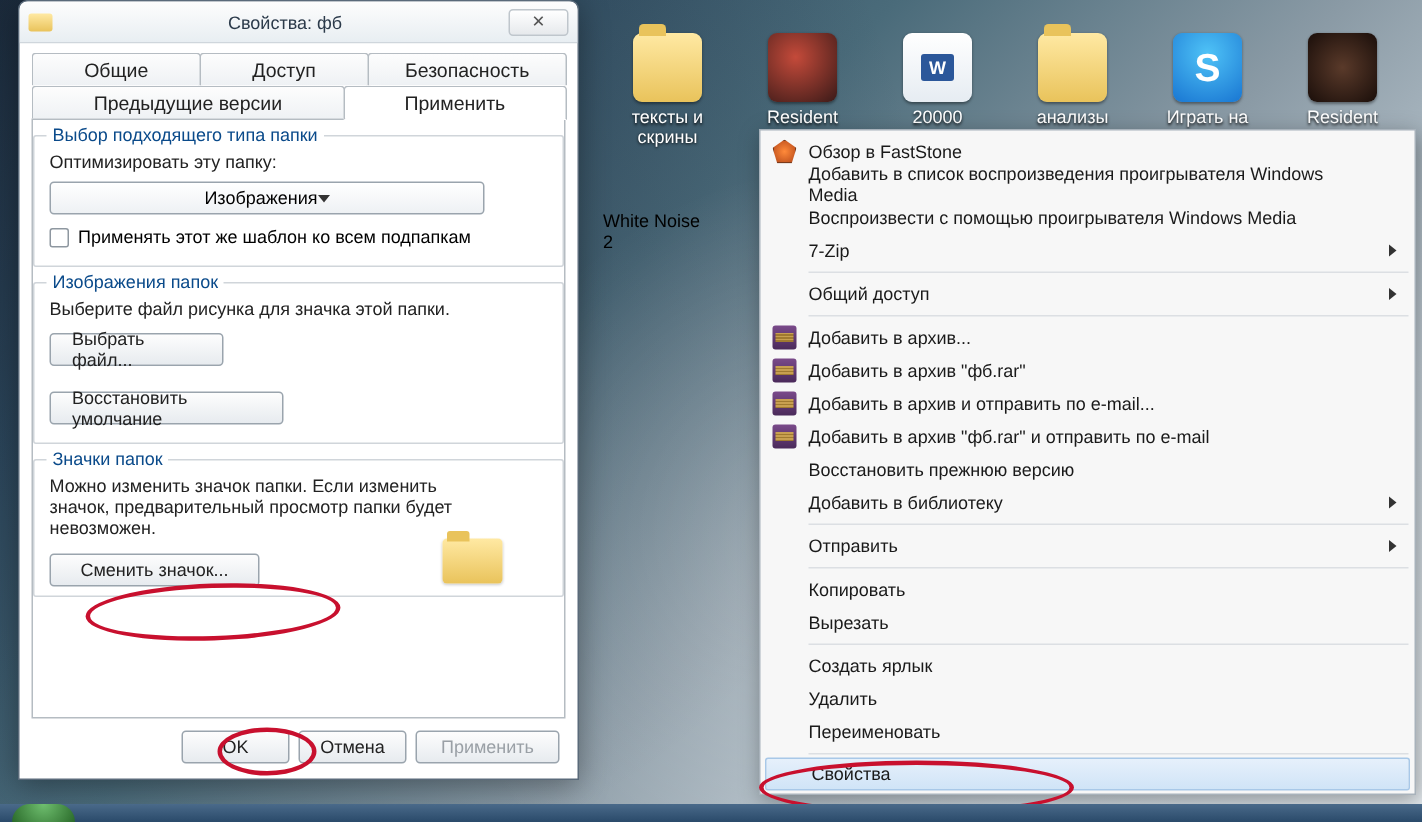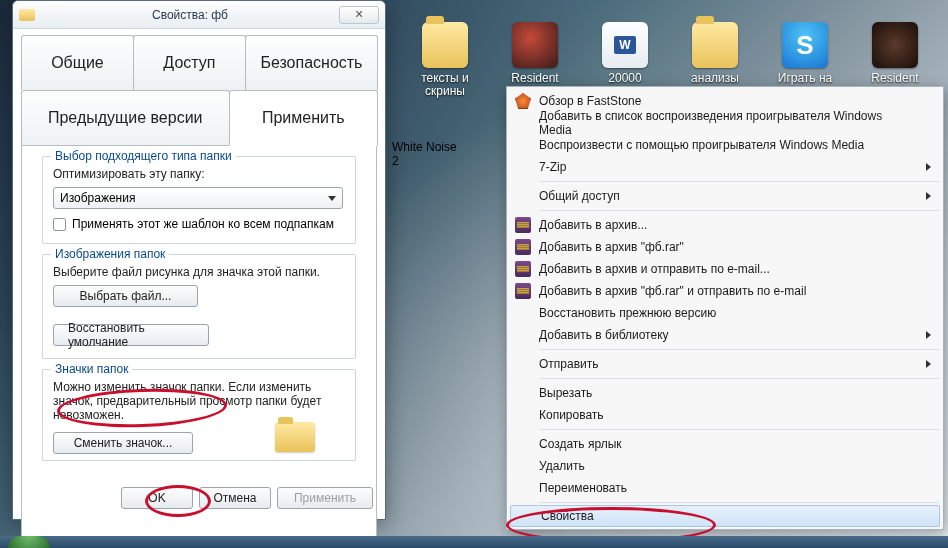--- a/index.html
+++ b/index.html
@@ -10,30 +10,30 @@
 
 
 .dialog { position: absolute; left: 12px; top: 0; width: 374px; height: 520px; background: #fff; border: 1px solid #5a6a7a; border-radius: 6px 6px 0 0; box-shadow: 0 4px 20px rgba(0,0,0,0.35); }
 .titlebar { height: 28px; display: flex; align-items: center; padding: 0 6px; background: linear-gradient(#fdfdfd, #e8eef2); border-bottom: 1px solid #cfd6dc; border-radius: 6px 6px 0 0; text-align: center; }
 .titlebar .folder-ico { width: 16px; height: 12px; background: linear-gradient(#ffe9a3,#e9c35b); border-radius: 2px; margin-right: 6px; }
 .titlebar .title { flex: 1; color: #2b3a4a; }
 .titlebar .close { width: 40px; height: 18px; border: 1px solid #bfc6cc; border-radius: 3px; background: linear-gradient(#fff,#e6e9ec); display:flex; align-items:center; justify-content:center; color:#555; font-size:11px; }
 
 .tabs-area { padding: 6px 8px 0 8px; }
 .tab-row { display: flex; gap: 0; }
-.tab { border: 1px solid #b5bcc2; border-bottom: none; background: linear-gradient(#fdfdfd,#eef1f4); padding: 18px 0; text-align: center; flex: 1; font-size: 16px; color: #222; border-radius: 3px 3px 0 0; margin-right: -1px; cursor: default; }
+.tab { border: 1px solid #b5bcc2; border-bottom: none; background: linear-gradient(#fdfdfd,#eef1f4); padding: 3px 0; text-align: center; flex: 1; font-size: 13px; color: #222; border-radius: 3px 3px 0 0; margin-right: -1px; cursor: default; }
 .tab.first-row { }
 .tab.second-row { }
 .tab.active { background: #fff; position: relative; z-index: 2; border-bottom: 1px solid #fff; }
-.tab-body { border: 1px solid #b5bcc2; background: #fff; height: 400px; margin-top: -1px; padding: 10px 20px; position: relative; }
+.tab-body { border: 1px solid #b5bcc2; background: #fff; height: 400px; margin-top: -1px; padding: 10px 0; position: relative; }
 
 .group { border: 1px solid #d0d5da; border-radius: 2px; padding: 10px 10px 12px 10px; margin-bottom: 10px; position: relative; }
 .group > legend, .group > .legend { position: absolute; top: -8px; left: 8px; background: #fff; padding: 0 4px; color: #0a4a8a; font-size: 12px; }
 .label { color: #222; margin-bottom: 6px; display: block; }
-.select { width: 290px; height: 22px; border: 1px solid #9aa4ad; border-radius: 3px; background: linear-gradient(#fff,#eef1f4); display:flex; align-items:center; justify-content:space-between; padding: 0 6px; }
+.select { width: 290px; height: 22px; border: 1px solid #9aa4ad; border-radius: 3px; background: linear-gradient(#fff,#eef1f4); display:flex; align-items:center; justify-content:center; padding: 0 6px; }
 .select .caret { width: 0; height: 0; border-left: 4px solid transparent; border-right: 4px solid transparent; border-top: 5px solid #333; }
 .checkbox-row { display:flex; align-items:center; gap:6px; margin-top: 8px; }
 .checkbox { width: 13px; height: 13px; border: 1px solid #8e97a0; background: #fff; border-radius: 2px; }
 .btn { height: 22px; border: 1px solid #9aa4ad; border-radius: 3px; background: linear-gradient(#fdfdfd,#e7ebef); padding: 0 14px; display:inline-flex; align-items:center; justify-content:center; color:#222; cursor:default; }
 .btn.disabled { color:#9aa0a6; }
 .btn + .btn { margin-left: 6px; }
 .folder-large { width: 40px; height: 30px; background: linear-gradient(#ffe9a3,#e9c35b); border-radius: 3px; position:absolute; right: 40px; bottom: 8px; box-shadow: 0 1px 2px rgba(0,0,0,.2); }
 .folder-large::before { content:""; position:absolute; top:-5px; left:3px; width:15px; height:7px; background:#e9c35b; border-radius:2px 2px 0 0; }
 
 .dialog-buttons { position:absolute; right: 12px; bottom: 10px; display:flex; }
@@ -48,21 +48,21 @@
 .di .lbl { color:#fff; text-align:center; font-size:12px; text-shadow: 0 1px 2px rgba(0,0,0,.9); line-height: 1.1; word-break: break-word; }
 .ico.folder { background: linear-gradient(#ffe9a3,#e9c35b); }
 .ico.folder::before { content:""; display:block; width:18px; height:8px; background:#e9c35b; border-radius:3px 3px 0 0; margin:-6px 0 0 4px; }
 .ico.game1 { background: radial-gradient(circle at 40% 35%, #c44a3a, #3a1a18); }
 .ico.word { background: linear-gradient(#fff,#e6ecf2); display:flex; align-items:center; justify-content:center; }
 .ico.word span { background:#2b579a; color:#fff; font-weight:bold; padding:2px 5px; border-radius:2px; }
 .ico.s { background: radial-gradient(circle at 50% 30%, #4fc3f7, #1976d2); display:flex; align-items:center; justify-content:center; color:#fff; font-size:26px; font-weight:bold; }
 .ico.dark { background: radial-gradient(circle at 50% 50%, #5a3a2a, #1a0e0a); }
 .ico.monster { background: radial-gradient(circle at 45% 40%, #4aff5a 0%, #0a3a0a 60%, #000 100%); }
 
-.di2 { position:absolute; left: 392px; top: 136px; width: 70px; display:flex; flex-direction:column; align-items:center; gap:4px; }
+.di2 { position:absolute; left: 402px; top: 136px; width: 70px; display:flex; flex-direction:column; align-items:center; gap:4px; }
 
 
 .context-menu { position:absolute; left: 506px; top: 86px; width: 438px; background:#f7f7f7; border:1px solid #a8b2bb; box-shadow: 2px 4px 14px rgba(0,0,0,.35); padding: 3px 2px; }
 .cm-item { height: 22px; display:flex; align-items:center; padding: 0 28px 0 30px; position:relative; color:#1a1a1a; }
 .cm-item.sep { height: 1px; background:#dcdfe3; margin: 3px 2px 3px 30px; padding: 0; }
 .cm-item .arrow { position:absolute; right:10px; width:0; height:0; border-top:4px solid transparent; border-bottom:4px solid transparent; border-left:5px solid #333; }
 .cm-item.bold { font-weight: bold; }
 .cm-item.hover { background: linear-gradient(#e6f0fb,#d0e4f7); border: 1px solid #a8c8e8; border-radius: 2px; height: 22px; margin: -1px 1px; }
 .cm-icon { position:absolute; left:6px; width:16px; height:16px; border-radius:2px; }
 .cm-icon.fs { background: radial-gradient(circle at 50% 50%, #ff8a3a, #b84a1a); border: 1px solid #7a3a1a; clip-path: polygon(50% 0,100% 35%,80% 100%,20% 100%,0 35%); }
@@ -141,21 +141,21 @@
         </div>
         <div class="checkbox-row">
           <div class="checkbox"></div>
           <span>Применять этот же шаблон ко всем подпапкам</span>
         </div>
       </div>
 
       <div class="group">
         <div class="legend">Изображения папок</div>
         <span class="label">Выберите файл рисунка для значка этой папки.</span>
-        <div class="btn" style="width:145px">Выбрать файл...</div><br><br>
+        <div class="btn" style="width:116px">Выбрать файл...</div><br><br>
         <div class="btn" style="width:156px">Восстановить умолчание</div>
       </div>
 
       <div class="group" style="height:92px">
         <div class="legend">Значки папок</div>
         <span class="label" style="width:290px; display:inline-block">Можно изменить значок папки. Если изменить значок, предварительный просмотр папки будет невозможен.</span>
         <div class="btn" style="width:140px; margin-top:4px">Сменить значок...</div>
         <div class="folder-large"></div>
       </div>
 
@@ -214,24 +214,24 @@
       <span>Добавить в библиотеку</span>
       <div class="arrow"></div>
     </div>
     <div class="cm-item sep"></div>
     <div class="cm-item">
       <span>Отправить</span>
       <div class="arrow"></div>
     </div>
     <div class="cm-item sep"></div>
     <div class="cm-item">
+      <span>Копировать</span>
+    </div>
+    <div class="cm-item">
       <span>Вырезать</span>
-    </div>
-    <div class="cm-item">
-      <span>Копировать</span>
     </div>
     <div class="cm-item sep"></div>
     <div class="cm-item">
       <span>Создать ярлык</span>
     </div>
     <div class="cm-item">
       <span>Удалить</span>
     </div>
     <div class="cm-item">
       <span>Переименовать</span>

